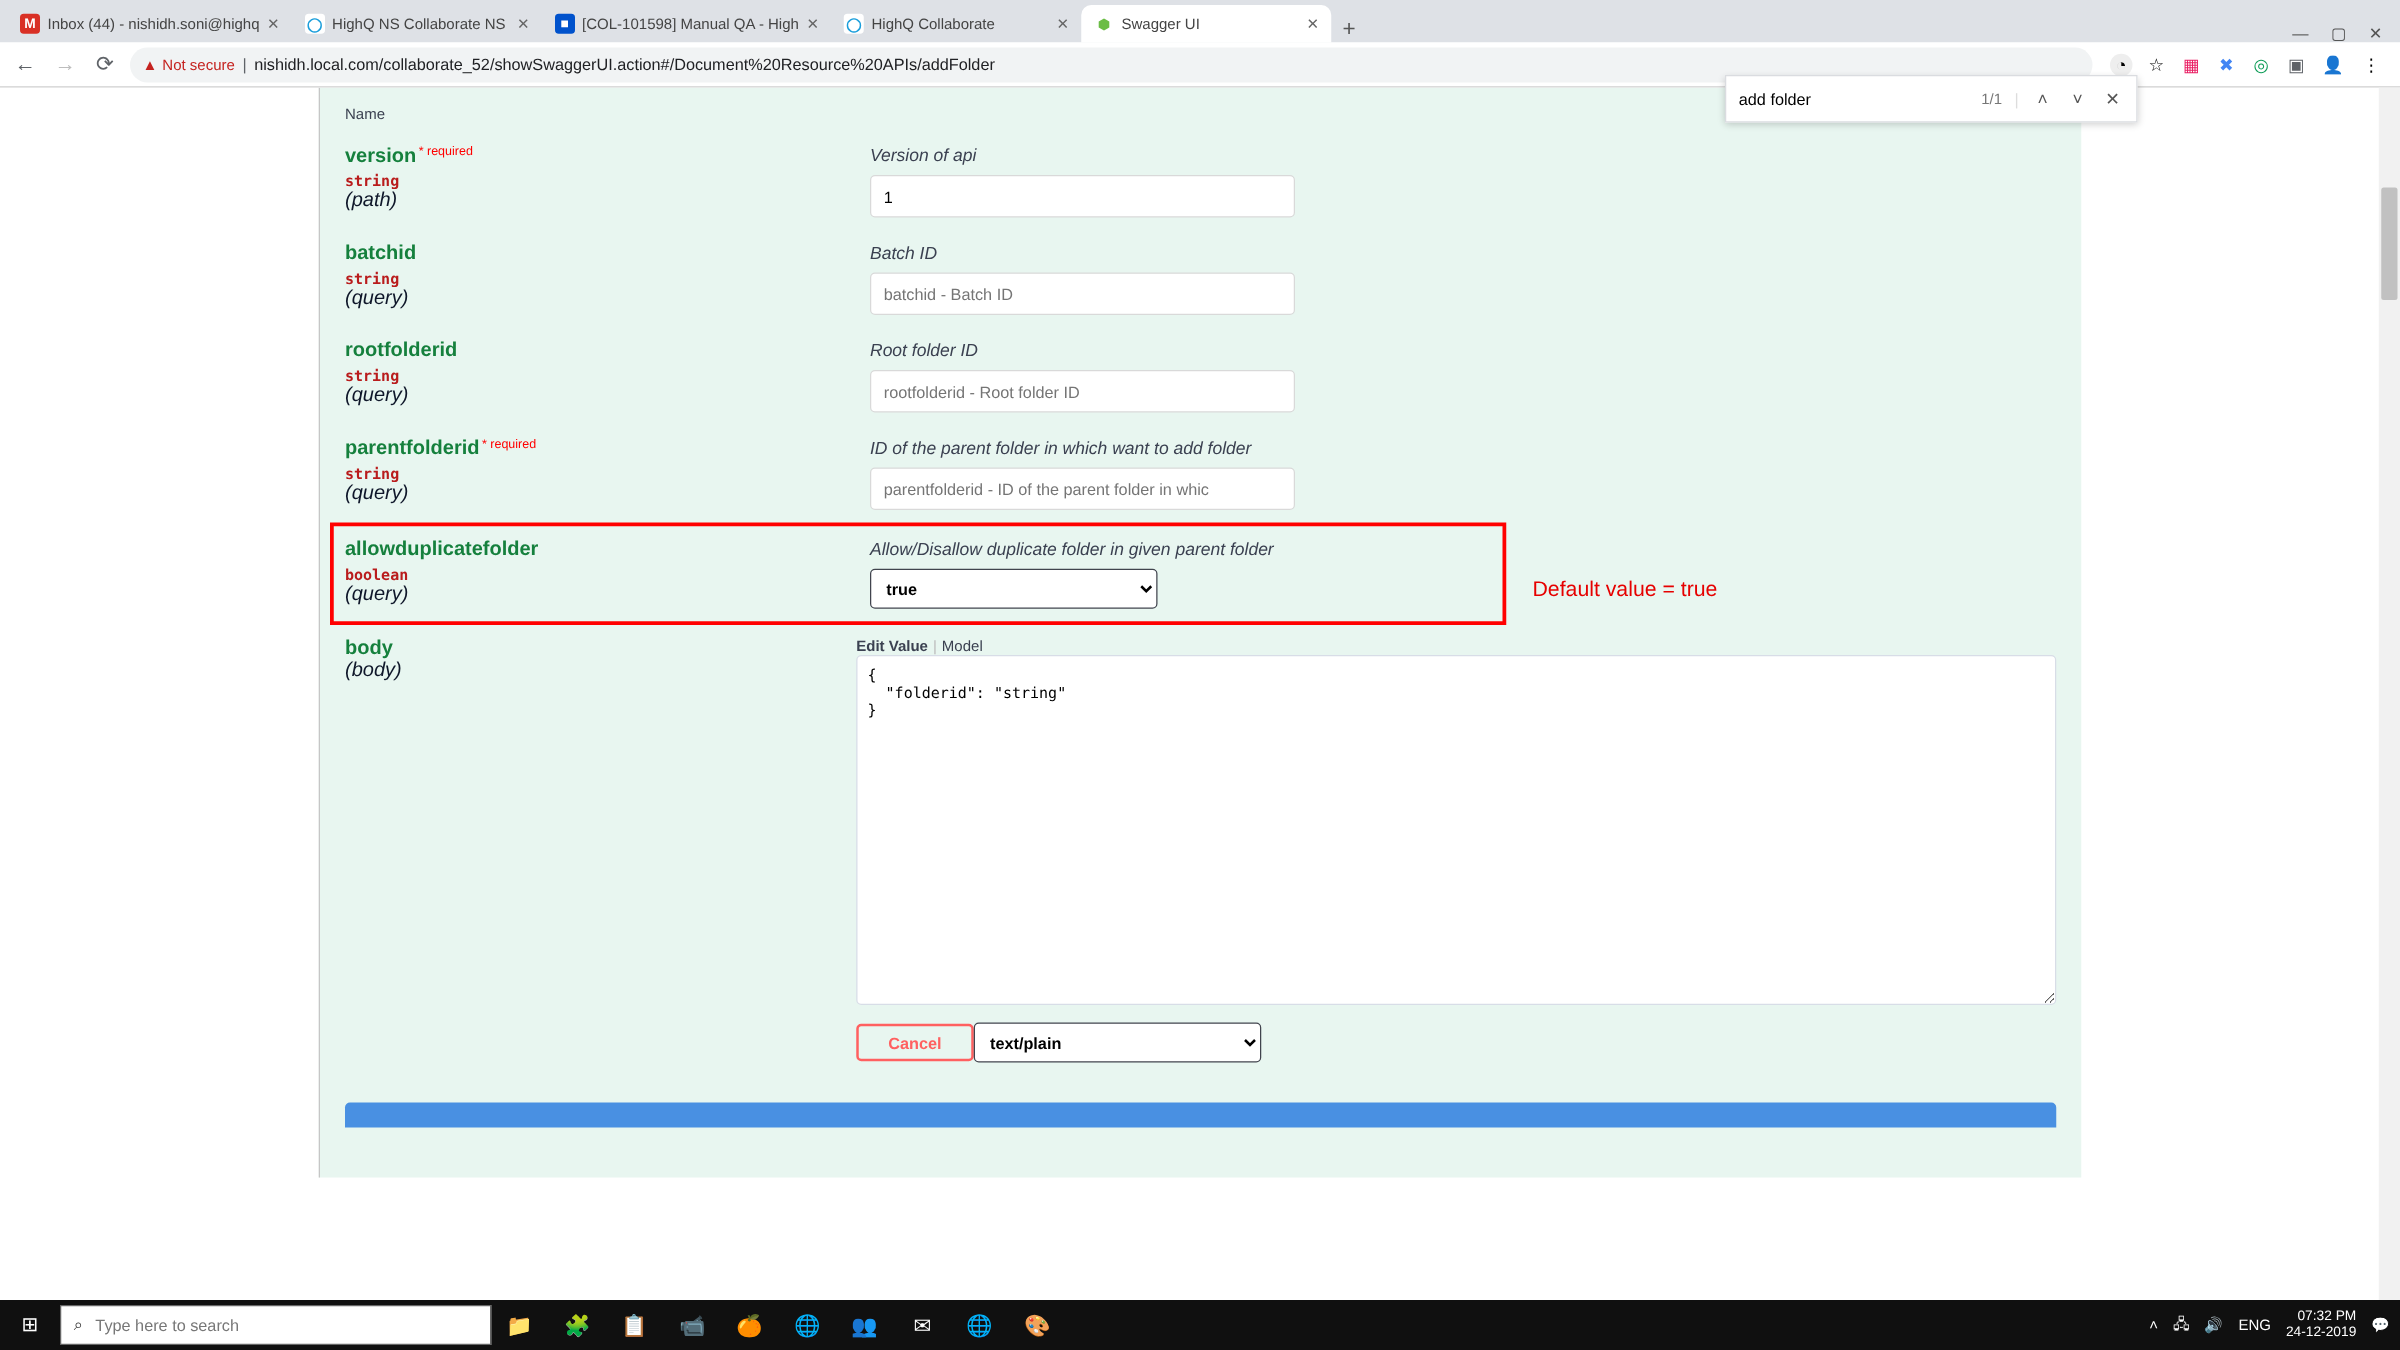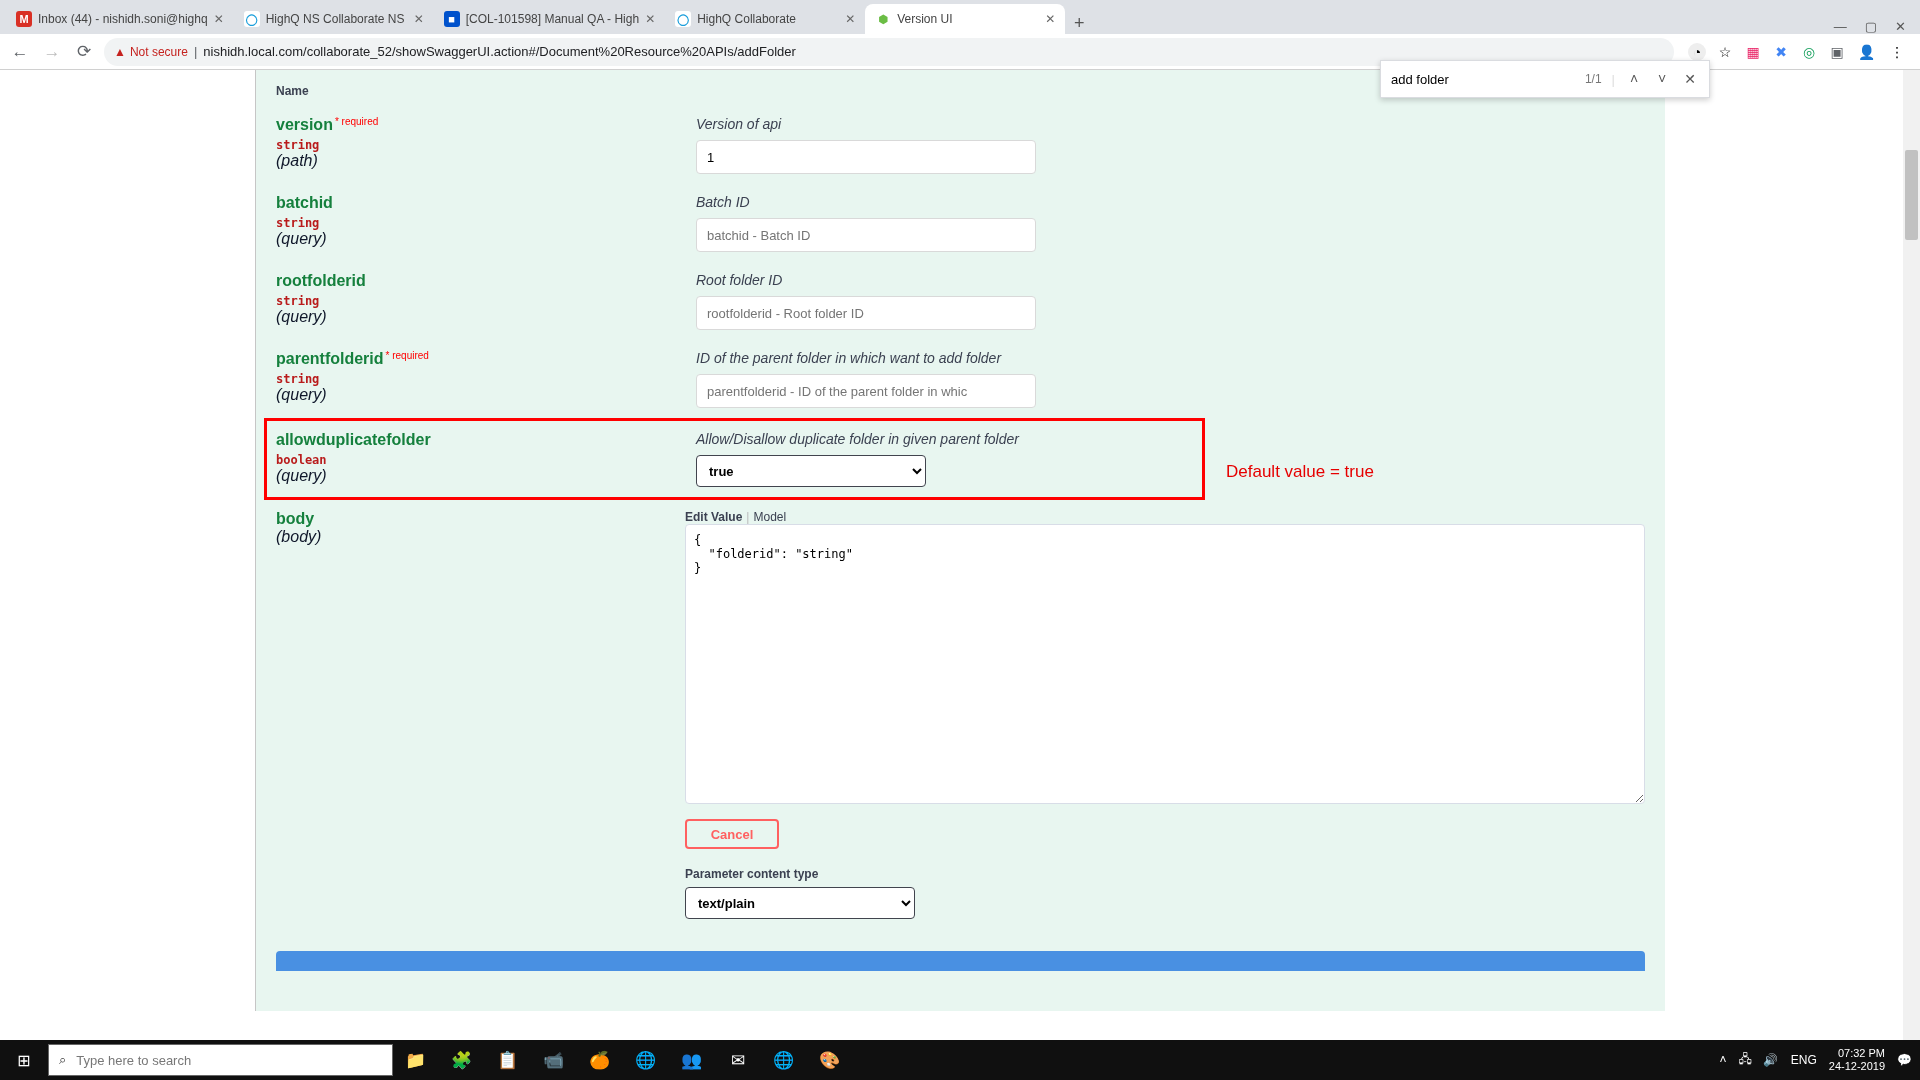--- a/index.html
+++ b/index.html
@@ -22,21 +22,21 @@
   .exticons span{width:18px;height:18px;display:inline-flex;align-items:center;justify-content:center;font-size:14px;}
   
   .findbar{position:absolute; top:60px; right:210px; width:330px; height:38px; background:#fff; border:1px solid #dadce0; box-shadow:0 2px 6px rgba(0,0,0,.2); display:flex; align-items:center; padding:0 10px; gap:10px; z-index:50;}
   .findbar input{border:none; outline:none; flex:1; font-size:13px;}
   .findbar .count{color:#777; font-size:12px;}
   .findbar .btn{color:#555; font-size:14px; width:18px; text-align:center;}
   
   .viewport { position:relative; height: calc(1080px - 34px - 36px - 40px); overflow:hidden;}
   .page { position:absolute; left:0; right:0; top:0; bottom:0; overflow:auto;}
   .swagger-panel{ width:1410px; margin:0 auto; background:#e8f6f0; border-left:1px solid #c6c6c6; padding:0 20px 40px 20px;}
-  .thead{display:flex; padding:14px 0 8px 0; font-size:12px; font-weight:700; color:#3b4151;}
+  .thead{display:flex; padding:14px 0 8px 0; font-size:12px; font-weight:400; color:#3b4151;}
   .col-name{width:420px;}
   .col-desc{flex:1;}
   .param-row{display:flex; padding:10px 0;}
   .pname{font-size:16px; color:#15803d; font-weight:700;}
   .required{font-size:10px; color:#ff0000; vertical-align:super; padding-left:2px;}
   .ptype{font-family:monospace; font-size:12px; color:#b91c1c; font-weight:700; margin-top:4px;}
   .pin{font-family:Liberation Sans, sans-serif; font-size:16px; color:#0f172a; font-style:italic;}
   .pdesc{font-size:14px; color:#3b4151; margin-bottom:8px;font-style:italic;}
   .pin-wrap input[type=text]{width:340px; height:34px; border:1px solid #d9d9d9; border-radius:4px; padding:0 10px; font-size:13px; background:#fff;}
   .pin-wrap select{width:230px; height:32px; border:1px solid #41444e; border-radius:4px; padding:0 8px; font-size:13px; font-weight:700; background:#fff;}
@@ -81,21 +81,21 @@
         <span class="text">[COL-101598] Manual QA - High</span>
         <span class="close">✕</span>
       </div>
       <div class="tab">
         <span class="favicon" style="background:#fff;color:#1a9edb;">◯</span>
         <span class="text">HighQ Collaborate</span>
         <span class="close">✕</span>
       </div>
       <div class="tab active">
         <span class="favicon" style="background:#fff;color:#6bbd45;">⬢</span>
-        <span class="text">Version UI</span>
+        <span class="text">Swagger UI</span>
         <span class="close">✕</span>
       </div>
     </div>
   <div class="newtab">+</div>
   <div class="winctrl">
     <span>—</span>
     <span>▢</span>
     <span>✕</span>
   </div>
 </div>
@@ -183,21 +183,21 @@
             </div>
             <div class="col-desc pin-wrap"><div class="pdesc">Allow/Disallow duplicate folder in given parent folder</div><select><option>true</option></select></div>
           </div>
           <div class="param-row">
             <div class="col-name">
               <div><span class="pname">body</span></div>
               <div class="pin">(body)</div>
             </div>
             <div class="col-desc pin-wrap"><div class="editval"><b>Edit Value</b><span class="sep">|</span><span>Model</span></div><textarea class="body" style="">{
   "folderid": "string"
-}</textarea><br><button class="cancel-btn">Cancel</button><div class="pct-lbl">Parameter content type</div><select style="margin-top:6px"><option>text/plain</option></select></div>
+}</textarea><br><button class="cancel-btn">Cancel</button><select style="margin-top:6px"><option>text/plain</option></select></div>
           </div>
         </div>
 
       <div class="annot" style="top:392px; left:970px;">Default value = true</div>
 
       <div class="bluebar"></div>
     </div>
   </div>
 </div>
 

